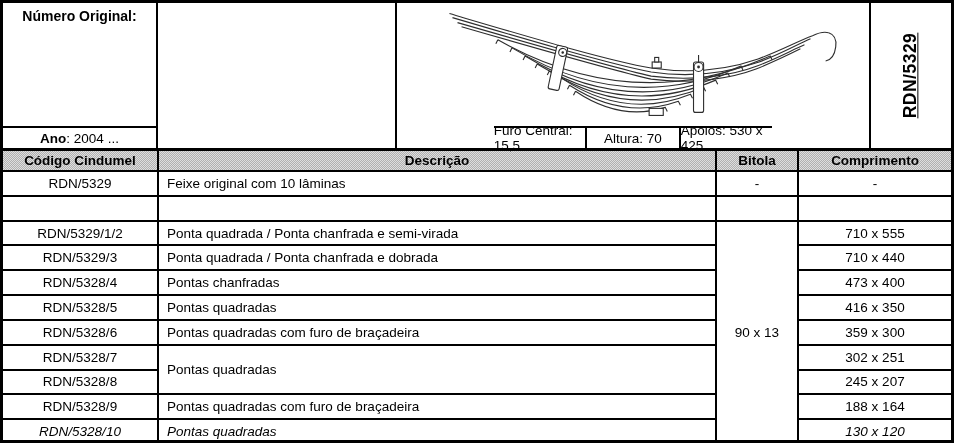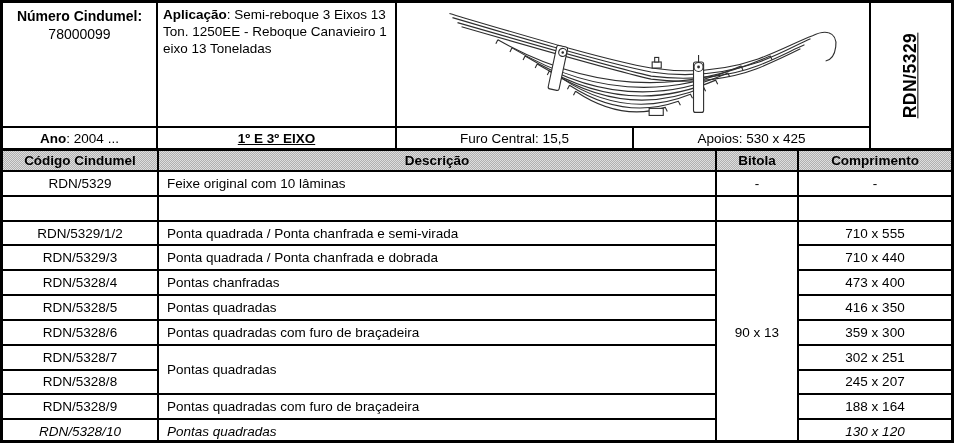--- a/index.html
+++ b/index.html
@@ -6,21 +6,21 @@
   body{font-family:"Liberation Sans","DejaVu Sans",sans-serif;color:#000;}
   .sheet{
     position:relative;width:954px;height:443px;box-sizing:border-box;
     border:3px solid #000;background:#fff;
   }
   
   .top{display:flex;height:148px;box-sizing:border-box;border-bottom:3px solid #000;}
   .col{box-sizing:border-box;}
   .col1{width:155px;display:flex;flex-direction:column;border-right:2px solid #000;}
   .col2{width:239px;display:flex;flex-direction:column;border-right:2px solid #000;}
-  .col3{flex:1;display:flex;flex-direction:column;border-right:2px solid #000;}
+  .col3{flex:1;display:flex;flex-direction:column;border-right:2px solid #000;align-items:center;}
   .col4{width:80px;display:flex;align-items:center;justify-content:center;}
   .grow{flex:1;box-sizing:border-box;}
   .bottomrow{height:22px;box-sizing:border-box;border-top:2px solid #000;
     display:flex;align-items:center;justify-content:center;font-size:13.5px;}
   .specs{display:flex;align-items:stretch;}
   .specs .spec{flex:1;display:flex;align-items:center;justify-content:center;
     border-right:2px solid #000;box-sizing:border-box;}
   .specs .spec:last-child{border-right:none;}
   .num-cell{text-align:center;padding-top:4px;font-size:14px;line-height:18px;}
   .apl-cell{padding:3px 5px 0 5px;font-size:13.5px;line-height:17px;}
@@ -51,34 +51,29 @@
 </style>
 </head>
 <body>
 
 <div class="sheet">
 
   <div class="top">
 
     <div class="col col1">
       <div class="grow num-cell">
-        <div class="b">Número Cindumel:</div>
-        <div>78000099</div>
+        <div class="b">Número Original:</div>
       </div>
       <div class="bottomrow">
         <span class="b">Ano</span>
           <span>: 2004 ...</span>
       </div>
     </div>
 
     <div class="col col2">
-      <div class="grow apl-cell">
-        <span class="b">Aplicação</span><span>: Semi-reboque 3 Eixos 13 Ton. 1250EE - Reboque Canavieiro 1 eixo 13 Toneladas</span>
-      </div>
-      <div class="bottomrow eixo">1º E 3º EIXO</div>
     </div>
 
     <div class="col col3">
       <div class="grow draw">
         <svg id="spring-svg" viewBox="0 0 468 121" preserveAspectRatio="xMidYMid meet">
             <path d="M52,10 C130,33 210,57 252,64 C300,71 335,63 358,55 C380,47 396,38 412,32 C418,29 424,28 428,29" fill="none" stroke="#2e2e2e" stroke-width="1.1"></path>
             <path d="M55,14 C133,37 211,60 252,68 C299,75 336,66 359,58 C381,50 396,41 410,35" fill="none" stroke="#2e2e2e" stroke-width="1.1"></path>
             <path d="M60,19 C137,41 212,63 252,72 C297,78 336,70 357,62 C378,54 392,46 404,41" fill="none" stroke="#2e2e2e" stroke-width="1.1"></path>
             <path d="M64,23 C140,45 213,66 252,75 C296,81 335,73 356,65 C376,57 390,50 400,45" fill="none" stroke="#2e2e2e" stroke-width="1.1"></path>
             <path d="M428,29 C434,31 436,36 435,43 C434,51 430,56 425,57" fill="none" stroke="#2e2e2e" stroke-width="1.1"></path>
@@ -97,20 +92,21 @@
             <path d="M299,51 L299,58" fill="none" stroke="#2e2e2e" stroke-width="1.1"></path>
             <circle cx="299" cy="63" r="4.5" fill="#fff" stroke="#2e2e2e" stroke-width="1.1"></circle>
             <circle cx="299" cy="63" r="1.4" fill="#2e2e2e"></circle>
             <rect x="253" y="58" width="9" height="6" fill="#fff" stroke="#2e2e2e" stroke-width="1.1"></rect>
             <rect x="255.5" y="53.5" width="4" height="4.5" fill="#fff" stroke="#2e2e2e" stroke-width="1.1"></rect>
             <rect x="250" y="104" width="14" height="7" fill="#fff" stroke="#2e2e2e" stroke-width="1.1"></rect>
           </svg>
       </div>
       <div class="bottomrow specs">
         <div class="spec">Furo Central: 15,5</div>
+        <div class="spec">Altura: 70</div>
         <div class="spec">Apoios: 530 x 425</div>
       </div>
     </div>
 
     <div class="col col4">
       <span class="vert">RDN/5329</span>
     </div>
 
   </div>
 

